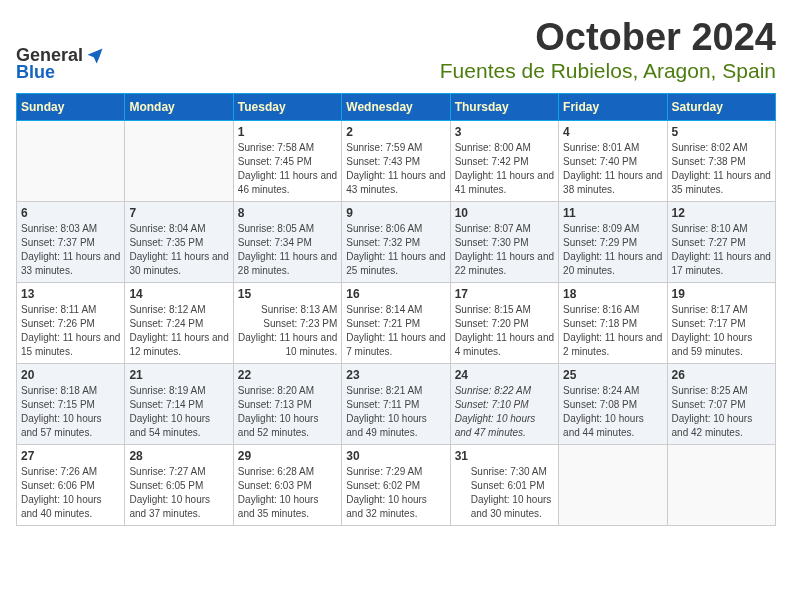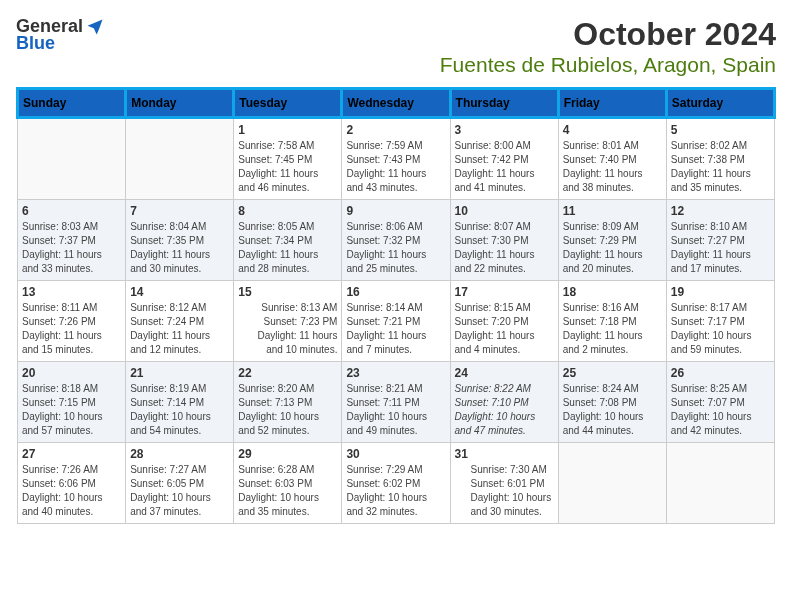--- a/index.html
+++ b/index.html
@@ -6,21 +6,21 @@
     body {
       font-family: Arial, sans-serif;
       background: #fff;
       width: 792px;
       min-height: 612px;
       padding: 16px;
     }
     .header {
       display: flex;
       justify-content: space-between;
-      align-items: flex-start;
+      align-items: flex-end;
       margin-bottom: 10px;
     }
     .logo {
       display: flex;
       flex-direction: column;
       align-items: flex-start;
     }
     .logo-text {
       display: flex;
       align-items: center;
@@ -37,40 +37,40 @@
     }
     .logo-bird {
       width: 20px;
       height: 20px;
       margin-left: 2px;
     }
     .title-section {
       text-align: right;
     }
     .month-title {
-      font-size: 32px;
+      font-size: 38px;
       font-weight: bold;
       color: #333;
     }
     .subtitle {
       font-size: 21px;
       color: #4d7c0f;
     }
     .calendar {
       width: 100%;
       border-collapse: collapse;
     }
     .calendar th {
       background-color: #1565c0;
-      color: #000000;
+      color: #fef9c3;
       font-size: 12px;
       font-weight: bold;
       padding: 6px 4px;
       text-align: left;
-      border: 3px solid #0ea5e9;
+      border: 1px solid #0ea5e9;
     }
     .calendar td {
       border: 1px solid #ccc;
       vertical-align: top;
       padding: 4px;
       font-size: 10px;
       color: #333;
       width: 108px;
       min-height: 80px;
     }

